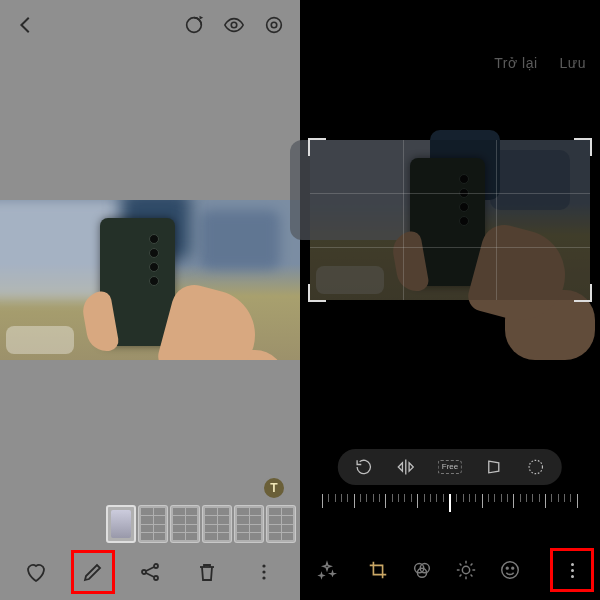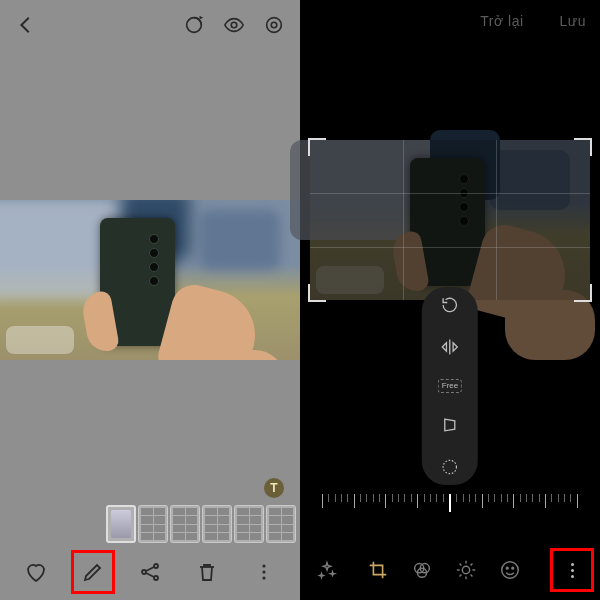--- a/index.html
+++ b/index.html
@@ -69,22 +69,22 @@
 
   .left-bottombar {
     position:absolute; bottom:0; height:56px; width:100%; display:flex; justify-content:space-around;
     align-items:center; padding:0 8px;
   }
   .bottom-btn { width:44px; height:44px; display:flex; align-items:center; justify-content:center;}
   .highlight-red { border:3px solid #ff0000; }
 
   
   .right-topbar {
-    height:42px; display:flex; justify-content:flex-end; gap:36px; align-items:center; padding:0 14px;
-    color:#5b5b5b; font-size:14px; letter-spacing:0.5px;
+    height:42px; display:flex; justify-content:flex-end; gap:22px; align-items:center; padding:0 14px;
+    color:#5b5b5b; font-size:14px; letter-spacing:0.5px;margin-top:42px;
   }
   .crop-area {
     position:absolute; top:140px; left:10px; width:280px; height:160px;
   }
   .crop-area .photo-bokeh,
   .crop-area .bokeh-blob1,
   .crop-area .bokeh-blob2,
   .crop-area .bokeh-blob3,
   .crop-area .phone,
   .crop-area .hand,
@@ -96,21 +96,21 @@
   .crop-grid .vline { width:1px; height:100%; top:0;}
   .crop-grid .hline { height:1px; width:100%; left:0;}
   .crop-corner { position:absolute; width:18px; height:18px; border:2px solid #ddd; }
   .cc-tl { top:-2px; left:-2px; border-right:none; border-bottom:none;}
   .cc-tr { top:-2px; right:-2px; border-left:none; border-bottom:none;}
   .cc-bl { bottom:-2px; left:-2px; border-right:none; border-top:none;}
   .cc-br { bottom:-2px; right:-2px; border-left:none; border-top:none;}
 
   .transform-pill {
     position:absolute; bottom:115px; left:50%; transform:translateX(-50%);
-    background:#222; border-radius:24px; padding:8px 16px; display:flex; gap:22px; align-items:center;flex-direction:column;
+    background:#222; border-radius:24px; padding:8px 16px; display:flex; gap:22px; align-items:center;
   }
   .tp-icon { width:20px; height:20px; color:#bdbdbd; display:flex; align-items:center; justify-content:center;}
   .tp-icon svg { width:100%; height:100%; }
   .free-label { font-size:8px; color:#bdbdbd; text-align:center; line-height:1; border:1px dashed #777; border-radius:3px; padding:2px 3px;}
 
   .angle-ruler {
     position:absolute; bottom:84px; left:22px; right:22px; height:22px;
     display:flex; justify-content:space-between; align-items:flex-start;
   }
   .tick { width:1px; background:#666; height:8px;}

